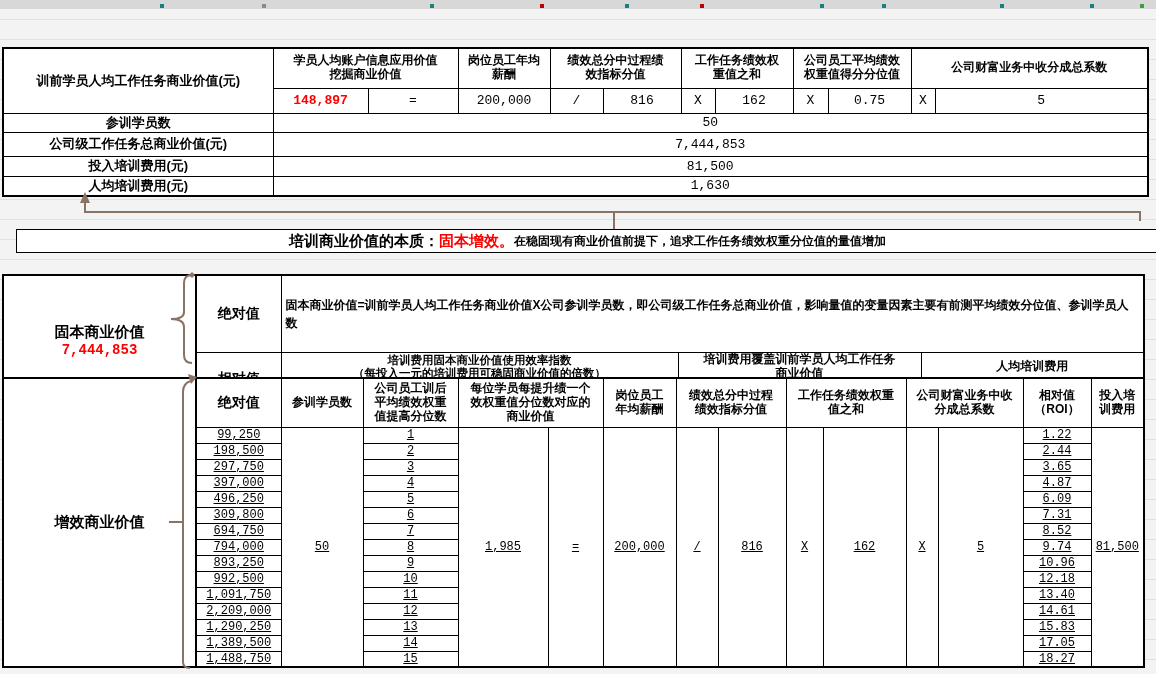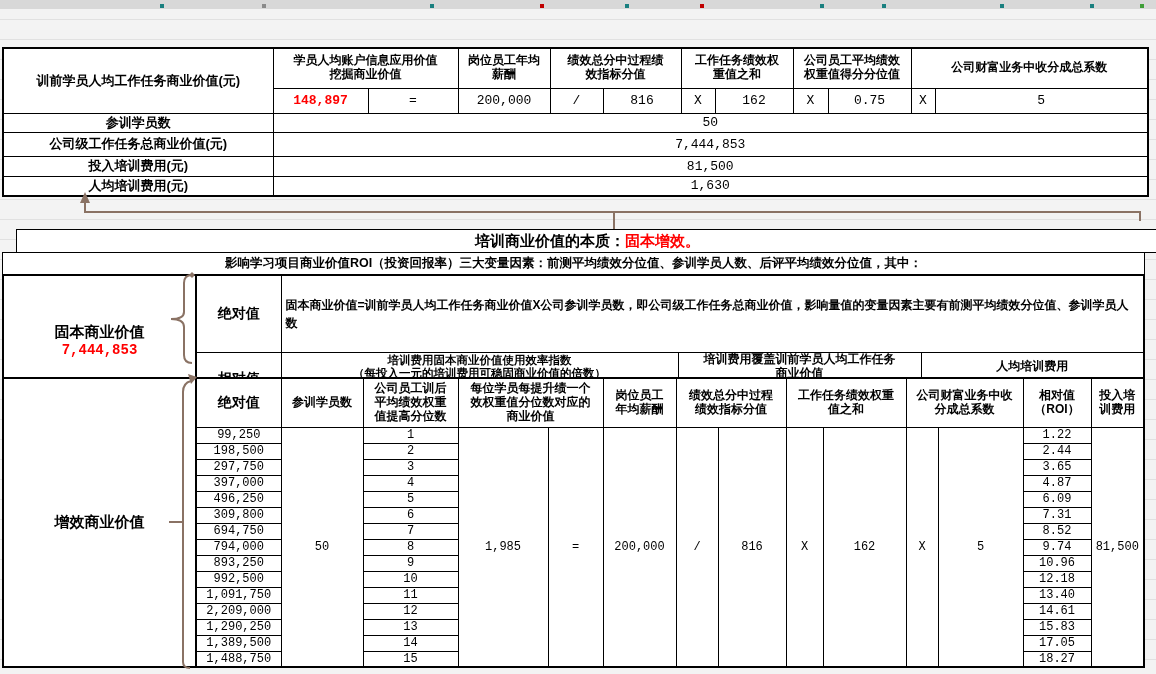--- a/index.html
+++ b/index.html
@@ -10,21 +10,21 @@
   .titlebox{position:absolute;left:3px;top:9px;width:1141px;height:30px;background:#fff;
     border:3px solid #3f9e38;display:flex;align-items:center;justify-content:center;
     font-size:15px;font-weight:bold;color:#000;}
   table{border-collapse:collapse;table-layout:fixed;background:#fff;position:absolute;}
   td,th{border:1px solid #000;padding:0 2px;text-align:center;vertical-align:middle;
     font-size:12px;color:#000;overflow:hidden;}
   th{font-weight:bold;}
   td{font-weight:normal;}
   .pre{white-space:pre-line;line-height:1.15;}
   .num{font-family:"Liberation Mono","DejaVu Sans Mono",monospace;font-size:13px;}
-  .num12{font-family:"Liberation Mono","DejaVu Sans Mono",monospace;font-size:12px;}
+  .num12{font-family:"Liberation Mono","DejaVu Sans Mono",monospace;font-size:12px;text-decoration:underline;}
   .red{color:#f00;font-weight:bold;}
   .lbl{font-size:13px;}
   .biglbl{font-size:15px;}
   .toptable{left:2px;top:47px;width:1145px;border:2px solid #000;}
   .bannerA{position:absolute;left:16px;top:229px;width:1141px;height:22px;background:#fff;
     border:1px solid #000;display:flex;align-items:center;justify-content:center;white-space:nowrap;}
   .bannerA .p1{font-size:15px;font-weight:bold;}
   .bannerA .p2{font-size:15px;font-weight:bold;color:#f00;}
   .bannerA .p3{font-size:12px;font-weight:bold;}
   .bannerB{position:absolute;left:2px;top:252px;width:1141px;height:21px;background:#fff;
@@ -121,22 +121,22 @@
     </table>
 
   <svg class="shape" style="left:0;top:192px" width="1156" height="40">
     <polygon points="85,0 80,11 90,11"></polygon>
     <path d="M85,9 V20 H1140 V29 M614,20 V38"></path>
   </svg>
 
   <div class="bannerA">
     <span class="p1">培训商业价值的本质：</span>
     <span class="p2">固本增效。</span>
+    <span class="p3">在稳固现有商业价值前提下，追求工作任务绩效权重分位值的量值增加</span>
   </div>
-  <div class="bannerB">影响学习项目商业价值ROI（投资回报率）三大变量因素：前测平均绩效分位值、参训学员人数、后评平均绩效分位值，其中：</div>
 
   <table class="gbtable">
     <colgroup>
       <col style="width:193px">
         <col style="width:85px">
         <col style="width:338px">
         <col style="width:59px">
       <col style="width:243px">
         <col style="width:37px">
         <col style="width:186px">

